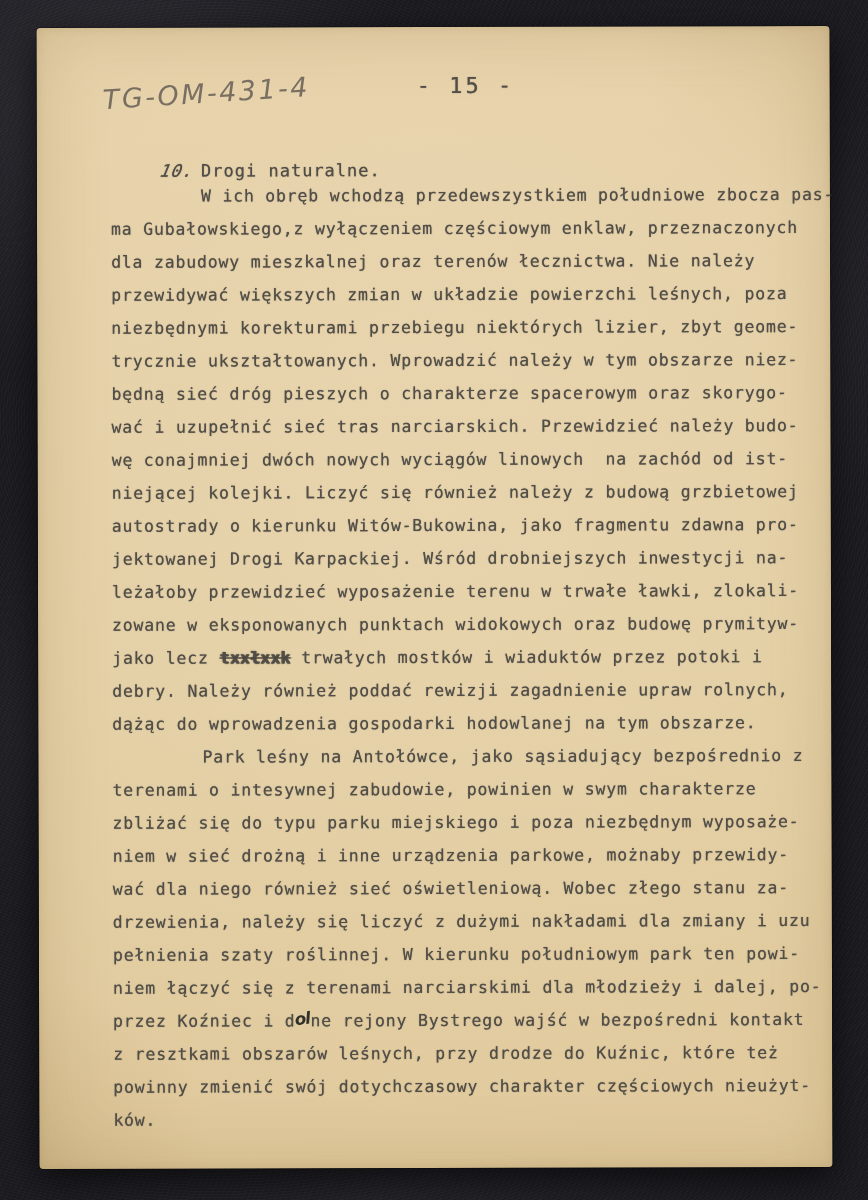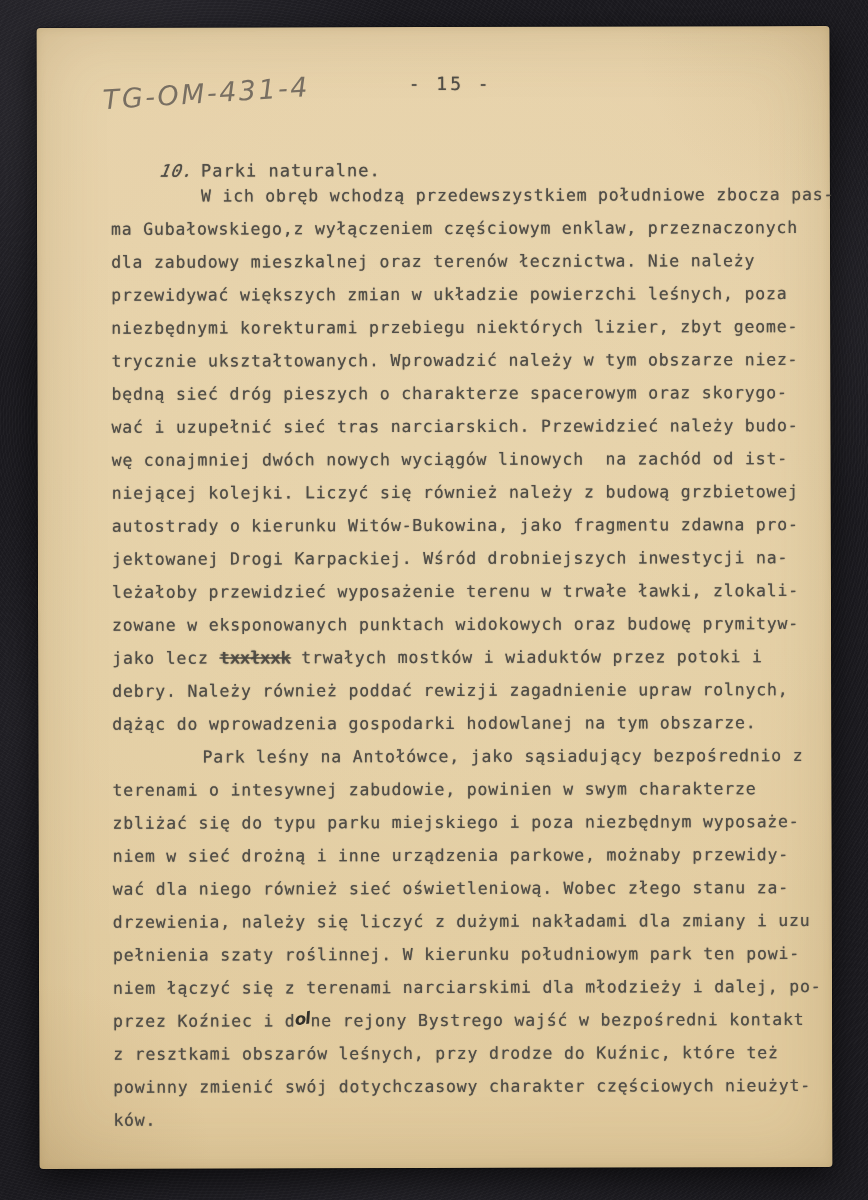--- a/index.html
+++ b/index.html
@@ -34,22 +34,22 @@
     box-shadow:
       inset 0 0 70px rgba(125,95,45,0.22),
       inset 0 0 10px rgba(140,110,60,0.18),
       0 10px 34px rgba(0,0,0,0.65),
       0 0 0 1px rgba(0,0,0,0.25);
     transform:rotate(-0.15deg);
   }
   .typed { font-family:"DejaVu Sans Mono", monospace; color:#514e47; }
 
   .page-number {
-    position:absolute; left:372px; top:46px;
-    font-size:18px; letter-spacing:3px;
+    position:absolute; left:380px; top:46px;
+    font-size:22px; letter-spacing:3px;
     text-shadow:0 0 1px rgba(80,76,68,0.8);
   }
   .catalog {
     position:absolute; left:66px; top:50px;
     font-size:27px; font-style:italic; letter-spacing:2.5px;
     color:#6d655b; opacity:0.9;
     transform:rotate(-3.5deg);
   }
   .heading {
     position:absolute; left:57px; top:113px;
@@ -64,21 +64,21 @@
   .body-text {
     position:absolute; left:74px; top:152px; width:719px;
   }
   .line {
     white-space:pre; height:33px; line-height:33px;
     font-size:16.5px; letter-spacing:0.8px;
     text-shadow:0 0 1px rgba(82,78,70,0.85);
   }
   .line.indent { padding-left:90px; }
   .seg-struck {
-    font-weight:normal;
+    font-weight:bold;
     text-decoration:line-through;
     text-shadow:0 0 1.5px rgba(62,58,52,0.95), 1px 0 0 rgba(62,58,52,0.75);
     letter-spacing:0.2px;
   }
   .seg-handfix {
     font-family:"DejaVu Sans", sans-serif;
     font-style:italic; font-weight:bold;
     color:#32302b; letter-spacing:-1px;
     display:inline-block; transform:rotate(-7deg) translateY(-2px);
     text-shadow:none;
@@ -90,21 +90,21 @@
 <div class="backdrop">
   <div class="grain"></div>
 
   <div class="paper">
 
     <div class="catalog">TG-OM-431-4</div>
 
     <div class="page-number typed">- 15 -</div>
 
     <div class="heading typed">
-      <span class="num">10.</span><span>Parki naturalne.</span>
+      <span class="num">10.</span><span>Drogi naturalne.</span>
     </div>
 
     <div class="body-text typed">
         <div class="line indent"><span>W ich obręb wchodzą przedewszystkiem południowe zbocza pas-</span></div>
         <div class="line"><span>ma Gubałowskiego,z wyłączeniem częściowym enklaw, przeznaczonych</span></div>
         <div class="line"><span>dla zabudowy mieszkalnej oraz terenów łecznictwa. Nie należy</span></div>
         <div class="line"><span>przewidywać większych zmian w układzie powierzchi leśnych, poza</span></div>
         <div class="line"><span>niezbędnymi korekturami przebiegu niektórych lizier, zbyt geome-</span></div>
         <div class="line"><span>trycznie ukształtowanych. Wprowadzić należy w tym obszarze niez-</span></div>
         <div class="line"><span>będną sieć dróg pieszych o charakterze spacerowym oraz skorygo-</span></div>

